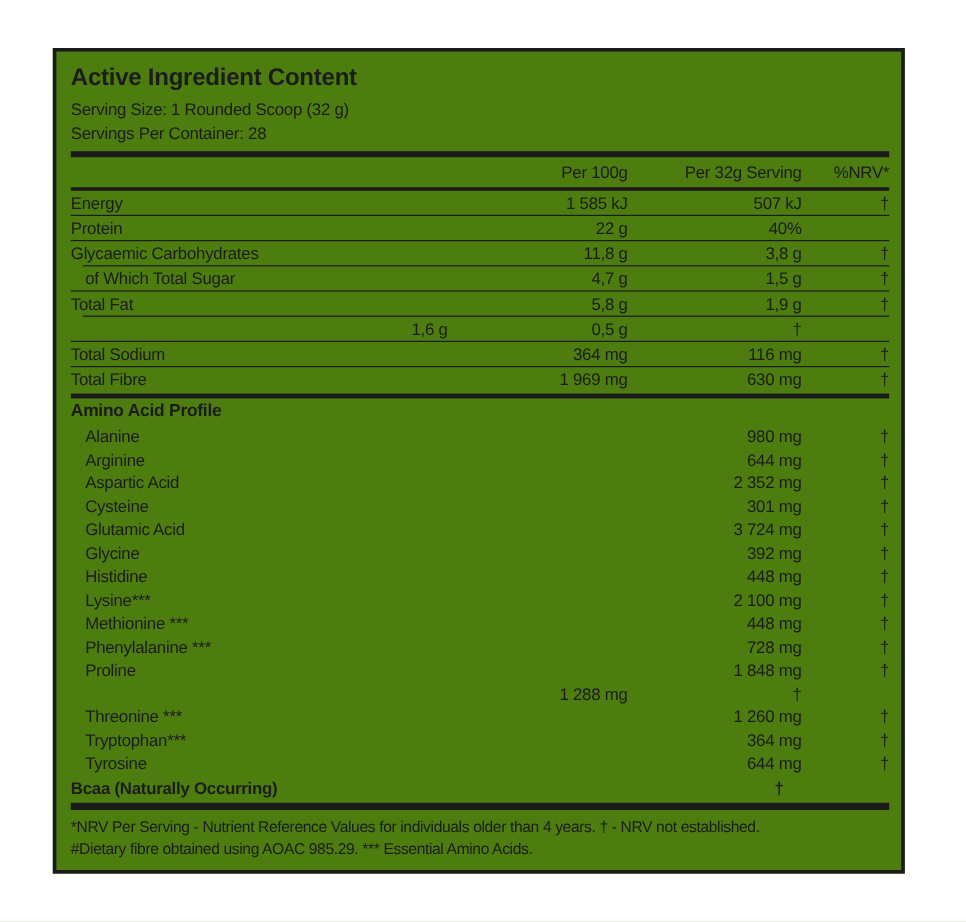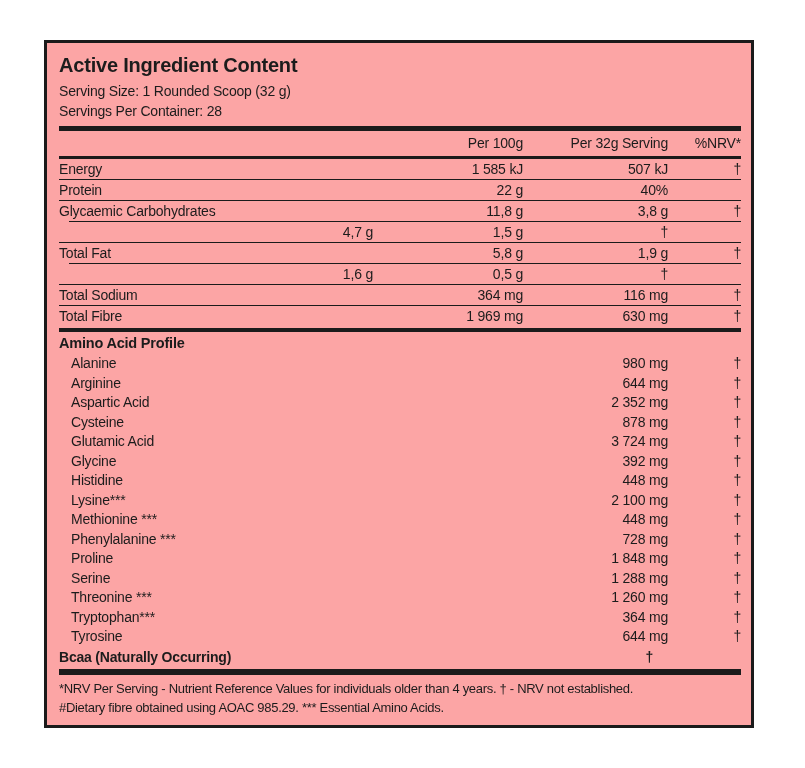--- a/index.html
+++ b/index.html
@@ -18,21 +18,21 @@
     background: #ffffff;
     overflow: hidden;
   }
   .label-box {
     position: absolute;
     left: 44px;
     top: 40px;
     width: 710px;
     box-sizing: border-box;
     border: 3px solid #1b1b1b;
-    background: #fca5a5;
+    background: #4d7c0f;
     padding: 9px 10px 8px 12px;
     letter-spacing: -0.2px;
   }
   .title {
     font-size: 20px;
     font-weight: bold;
     line-height: 26px;
     margin: 0 0 3px 0;
   }
   .sub-line {
@@ -131,20 +131,21 @@
 
     <div class="row">
       <span class="cell name">Glycaemic Carbohydrates</span>
       <span class="cell num">11,8 g</span>
       <span class="cell num">3,8 g</span>
       <span class="cell num">†</span>
     </div>
     <div class="hr indent"></div>
 
     <div class="row">
+      <span class="cell name indent">of Which Total Sugar</span>
       <span class="cell num">4,7 g</span>
       <span class="cell num">1,5 g</span>
       <span class="cell num">†</span>
     </div>
     <div class="hr"></div>
 
     <div class="row">
       <span class="cell name">Total Fat</span>
       <span class="cell num">5,8 g</span>
       <span class="cell num">1,9 g</span>
@@ -192,21 +193,21 @@
     </div>
     <div class="row amino">
       <span class="cell name indent">Aspartic Acid</span>
       <span class="cell num"></span>
       <span class="cell num">2 352 mg</span>
       <span class="cell num">†</span>
     </div>
     <div class="row amino">
       <span class="cell name indent">Cysteine</span>
       <span class="cell num"></span>
-      <span class="cell num">878 mg</span>
+      <span class="cell num">301 mg</span>
       <span class="cell num">†</span>
     </div>
     <div class="row amino">
       <span class="cell name indent">Glutamic Acid</span>
       <span class="cell num"></span>
       <span class="cell num">3 724 mg</span>
       <span class="cell num">†</span>
     </div>
     <div class="row amino">
       <span class="cell name indent">Glycine</span>
@@ -238,21 +239,20 @@
       <span class="cell num">728 mg</span>
       <span class="cell num">†</span>
     </div>
     <div class="row amino">
       <span class="cell name indent">Proline</span>
       <span class="cell num"></span>
       <span class="cell num">1 848 mg</span>
       <span class="cell num">†</span>
     </div>
     <div class="row amino">
-      <span class="cell name indent">Serine</span>
       <span class="cell num"></span>
       <span class="cell num">1 288 mg</span>
       <span class="cell num">†</span>
     </div>
     <div class="row amino">
       <span class="cell name indent">Threonine ***</span>
       <span class="cell num"></span>
       <span class="cell num">1 260 mg</span>
       <span class="cell num">†</span>
     </div>

